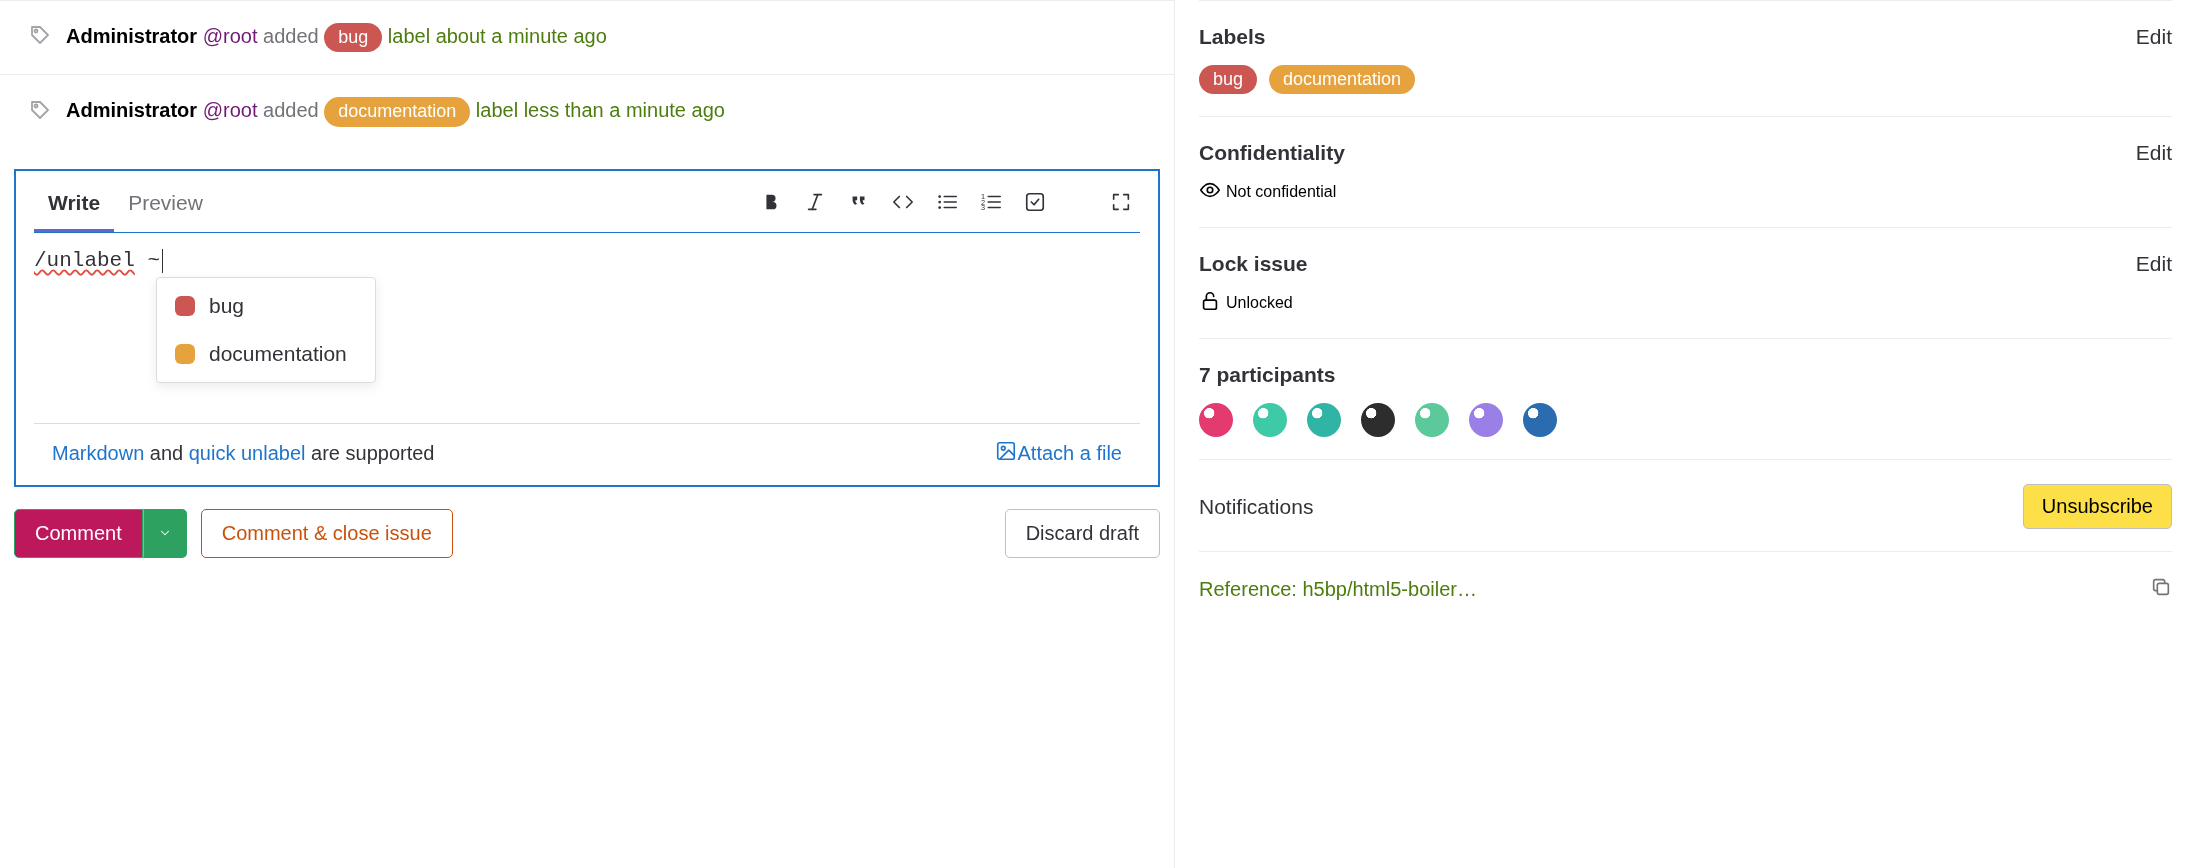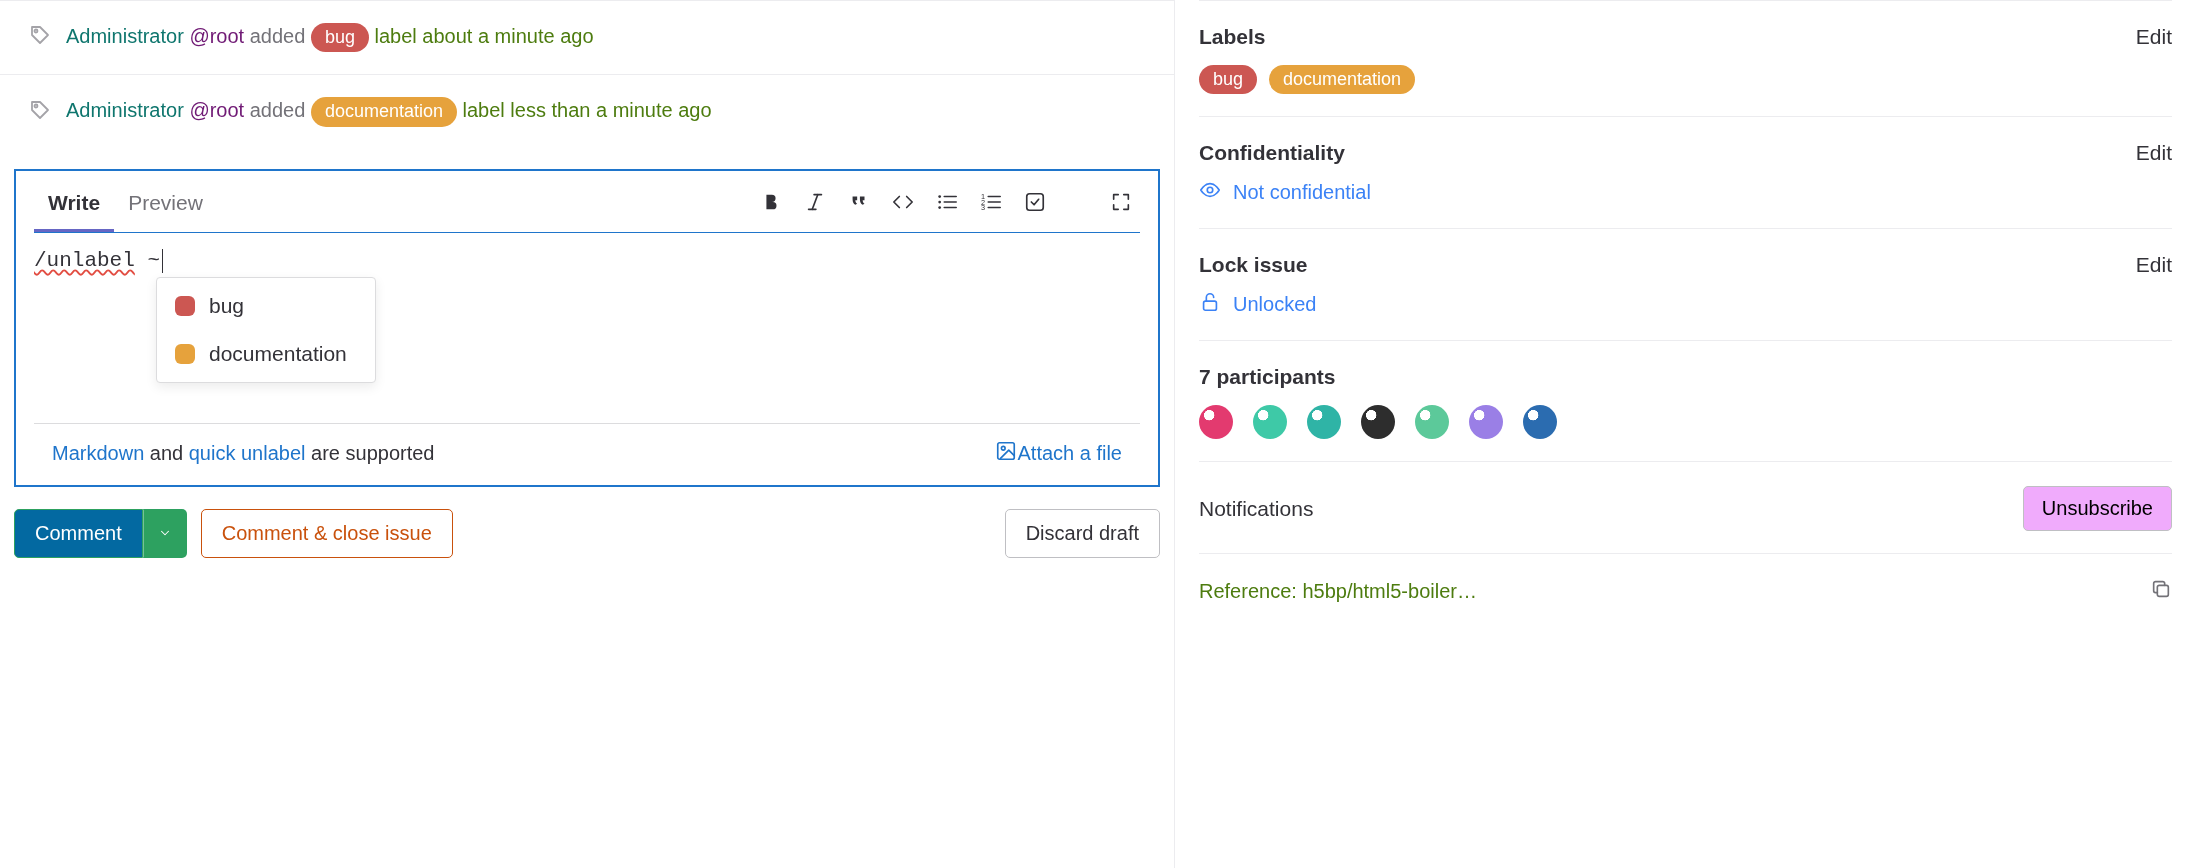--- a/index.html
+++ b/index.html
@@ -30,21 +30,21 @@
     gap: 14px;
     padding: 22px 28px;
     border-top: 1px solid #ececef;
     font-size: 20px;
     color: #333238;
   }
   .activity-row .tag-icon {
     color: #a4a3a8;
     flex-shrink: 0;
   }
-  .activity-row .actor { font-weight: 400; color: #0f766e; }
+  .activity-row .actor { font-weight: 700; color: #000000; }
   .activity-row .handle { color: #701a75; }
   .activity-row .verb { color: #737278; }
   .activity-row .suffix { color: #4d7c0f; }
   .label-chip {
     display: inline-flex;
     align-items: center;
     padding: 3px 14px;
     border-radius: 16px;
     font-size: 18px;
     font-weight: 500;
@@ -170,21 +170,21 @@
   .btn {
     font-size: 20px;
     padding: 12px 20px;
     border-radius: 5px;
     cursor: pointer;
     border: 1px solid transparent;
     background: #fff;
   }
   .btn-group { display: inline-flex; }
   .btn-primary {
-    background: #0369a1;
+    background: #be185d;
     color: #fff;
     border-color: #2da160;
     border-top-right-radius: 0;
     border-bottom-right-radius: 0;
     text-align: center;
   }
   .btn-primary-caret {
     background: #2da160;
     border-color: #2da160;
     color: #fff;
@@ -219,37 +219,37 @@
   }
   .side-head .edit-link {
     font-weight: 400;
     color: #333238;
     cursor: pointer;
   }
   .side-body {
     padding-top: 14px;
     display: flex;
     align-items: center;
-    gap: 12px;
-    font-size: 20px;
-    color: #3b82f6;
+    gap: 5px;
+    font-size: 16px;
+    color: #000000;
   }
   .chips-row { display: flex; gap: 12px; padding-top: 16px; }
   .participants-row { display: flex; gap: 20px; padding-top: 16px; }
   .avatar {
     width: 34px; height: 34px; border-radius: 50%;
     display: inline-block;
   }
   .notif-row {
     display: flex; align-items: center; justify-content: space-between;
     font-size: 21px; font-weight: 400; color: #333238;
   }
   .btn-unsub {
     border: 1px solid #bfbfc3; border-radius: 5px;
-    padding: 10px 18px; font-size: 20px; background: #f0abfc; cursor: pointer;
+    padding: 10px 18px; font-size: 20px; background: #fde047; cursor: pointer;
   }
   .ref-row {
     display: flex; align-items: center; justify-content: space-between;
     font-size: 20px; color: #4d7c0f;
   }
   .ref-row .copy-icon { color: #737278; cursor: pointer; }
   svg { fill: none; stroke: currentColor; stroke-width: 1.8; stroke-linecap: round; stroke-linejoin: round; }
   .svg-fill { fill: currentColor; stroke: none; }
 </style>
 </head>

